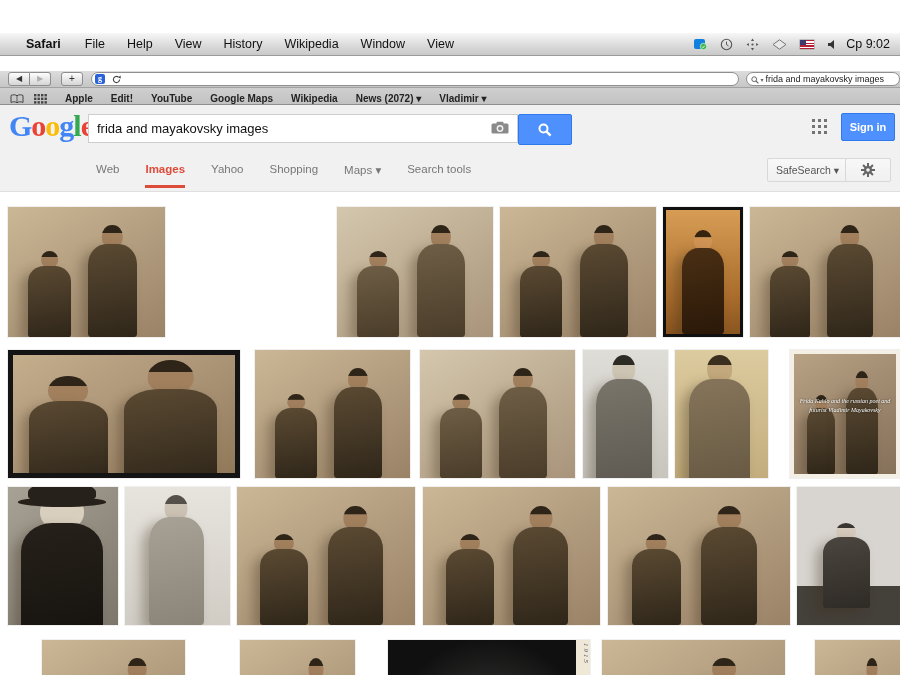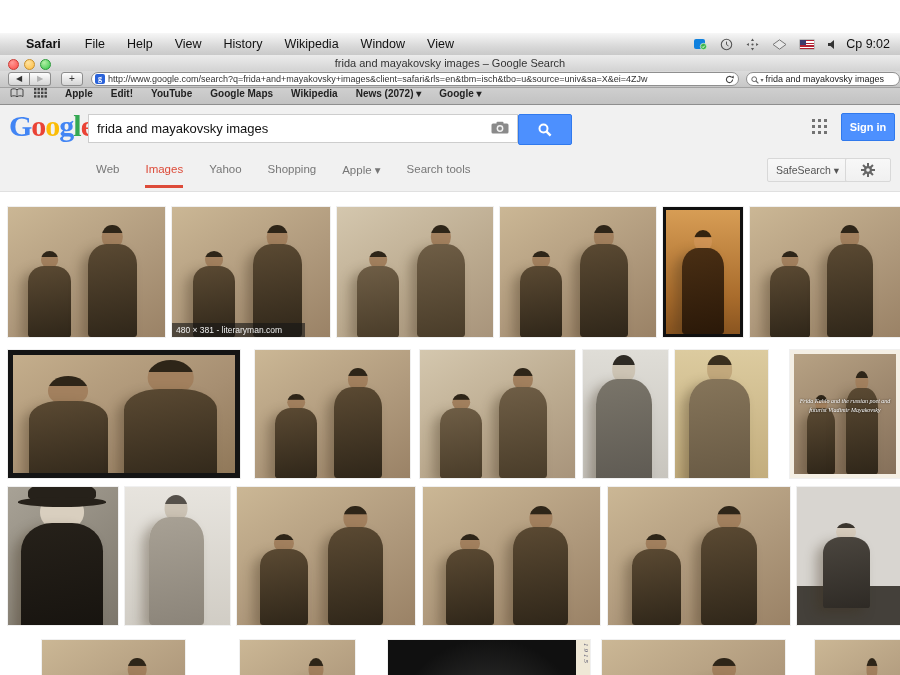--- a/index.html
+++ b/index.html
@@ -50,21 +50,21 @@
   .reload{flex:0 0 auto;margin:0 4px;}
   .sfield{position:relative;margin-left:7px;width:152px;height:12px;background:#fff;
     border:1px solid #8f8f8f;border-radius:7px;display:flex;align-items:center;overflow:hidden;}
   .sfield .mag{margin:0 1px 0 4px;}
   .sfield .car{font-size:6px;color:#666;margin-right:2px;}
   .sfieldtext{flex:1;border:none;outline:none;padding:0;font-size:9px;color:#222;background:transparent;
     font-family:"Liberation Sans",sans-serif;}
 
   .bookmarksbar{position:absolute;left:0;top:88px;width:900px;height:16px;
     background:linear-gradient(#cfcfcf,#c2c2c2);border-bottom:1px solid #8e8e8e;
-    display:flex;align-items:flex-start;font-size:10px;color:#222;}
+    display:flex;align-items:flex-end;font-size:10px;color:#222;}
   .bookmarksbar .bicon{margin-left:10px;display:flex;align-items:center;}
   .bookmarksbar .bitem{margin-left:18px;font-weight:bold;color:#222;white-space:nowrap;}
 
   
   .gheader{position:absolute;left:0;top:105px;width:900px;height:46px;background:#f1f1f1;}
   .glogo{position:absolute;left:9px;top:4px;font:bold 30px "Liberation Serif",serif;letter-spacing:-1px;}
   .gsearchbox{position:absolute;left:88px;top:9px;width:428px;height:27px;background:#fff;
     border:1px solid #cdcdcd;display:flex;align-items:center;}
   .gquery{flex:1;border:none;outline:none;font-size:13px;color:#111;padding:0 8px;
     font-family:"Liberation Sans",sans-serif;}
@@ -75,21 +75,21 @@
     display:grid;grid-template-columns:repeat(3,4px);grid-template-rows:repeat(3,4px);gap:2px;}
   .appsgrid i{background:#737373;width:3px;height:3px;}
   .signin{position:absolute;left:841px;top:113px;width:52px;height:26px;background:#4d90fe;
     border:1px solid #3079ed;border-radius:2px;color:#fff;font-weight:bold;font-size:11px;
     text-align:center;line-height:26px;}
 
   .gtabs{position:absolute;left:0;top:151px;width:900px;height:40px;background:#f1f1f1;
     border-bottom:1px solid #e0e0e0;}
   .tabrow{position:absolute;left:96px;top:12px;display:flex;gap:26px;font-size:11.5px;color:#777;}
   .tab{padding-bottom:10px;white-space:nowrap;}
-  .tab.active{color:#dd4b39;font-weight:normal;border-bottom:3px solid #dd4b39;text-align:right;}
+  .tab.active{color:#dd4b39;font-weight:bold;border-bottom:3px solid #dd4b39;text-align:right;}
   .safesearch{position:absolute;left:767px;top:7px;height:22px;padding:0 8px;
     background:linear-gradient(#f8f8f8,#f0f0f0);border:1px solid #d8d8d8;border-radius:2px;
     font-size:10.5px;color:#555;line-height:22px;}
   .gearbtn{position:absolute;left:845px;top:7px;width:44px;height:22px;
     background:linear-gradient(#f8f8f8,#f0f0f0);border:1px solid #d8d8d8;border-radius:2px;
     display:flex;align-items:center;justify-content:center;}
 
   
   .grid{position:absolute;left:0;top:0;width:900px;height:675px;pointer-events:none;}
   .tile{position:absolute;pointer-events:auto;box-shadow:0 0 0 1px rgba(0,0,0,.06);}
@@ -216,36 +216,29 @@
         </span>
       <span>
         <svg width="11" height="11">
             <polygon points="1,4 3.5,4 7,1 7,10 3.5,7 1,7" fill="#333"></polygon>
           </svg>
       </span>
     </span>
     <span class="clocktext">Ср 9:02</span>
   </div>
 
-  <div class="titlebar">
-    <span class="tl red"></span>
-    <span class="tl yellow"></span>
-    <span class="tl green"></span>
-    <div class="wtitle">frida and mayakovsky images – Google Search</div>
-  </div>
 
   <div class="toolbar">
     <span class="navseg">
       <span class="navbtn back">◀</span>
       <span class="navbtn fwd">▶</span>
     </span>
     <span class="plusbtn">+</span>
     <span class="urlfield">
       <span class="favicon">g</span>
-      <input class="urltext" readonly="" value="http://www.google.com/search?q=frida+and+mayakovsky+images&amp;client=safari&amp;rls=en&amp;tbm=isch&amp;tbo=u&amp;source=univ&amp;sa=X&amp;ei=4ZJw" style="">
       <span class="reload">
         <svg width="9" height="9">
             <path d="M7.6 4.5a3.1 3.1 0 1 1-1-2.3" fill="none" stroke="#444" stroke-width="1.1"></path>
             <polygon points="8.6,0.6 8.8,3.4 6.1,2.6" fill="#444"></polygon>
           </svg>
       </span>
     </span>
     <span class="sfield">
       <span class="mag">
         <svg width="8" height="8">
@@ -282,21 +275,21 @@
             <rect x="10.5" y="7.2" width="2.4" height="2.4"></rect>
           </g>
         </svg>
     </span>
     <span class="bitem">Apple</span>
     <span class="bitem">Edit!</span>
     <span class="bitem">YouTube</span>
     <span class="bitem">Google Maps</span>
     <span class="bitem">Wikipedia</span>
     <span class="bitem">News (2072) ▾</span>
-    <span class="bitem">Google ▾</span>
+    <span class="bitem">Vladimir ▾</span>
   </div>
 
   <div class="gheader">
     <div class="glogo"><span class="gl0" style="color: rgb(66, 133, 244);">G</span><span class="gl1" style="color: rgb(234, 67, 53);">o</span><span class="gl2" style="color: rgb(251, 188, 5);">o</span><span class="gl3" style="color: rgb(66, 133, 244);">g</span><span class="gl4" style="color: rgb(52, 168, 83);">l</span><span class="gl5" style="color: rgb(234, 67, 53);">e</span></div>
     <div class="gsearchbox">
       <input class="gquery" value="frida and mayakovsky images" style="">
       <span class="camicon">
         <svg width="18" height="13">
             <rect x="0.5" y="2.5" width="17" height="10" rx="1.5" fill="#8a8a8a"></rect>
             <rect x="5.5" y="0.8" width="7" height="3" rx="1" fill="#8a8a8a"></rect>
@@ -324,21 +317,21 @@
       <i></i>
   </div>
   <div class="signin">Sign in</div>
 
   <div class="gtabs">
     <div class="tabrow">
       <span class="tab">Web</span>
       <span class="tab active">Images</span>
       <span class="tab">Yahoo</span>
       <span class="tab">Shopping</span>
-      <span class="tab">Apple ▾</span>
+      <span class="tab">Maps ▾</span>
       <span class="tab">Search tools</span>
     </div>
     <span class="safesearch">SafeSearch ▾</span>
     <span class="gearbtn">
       <svg width="14" height="14">
           <g fill="#666">
             <rect x="6" y="0" width="2" height="14"></rect>
             <rect x="0" y="6" width="14" height="2"></rect>
             <rect x="6" y="0" width="2" height="14" transform="rotate(45 7 7)"></rect>
             <rect x="0" y="6" width="14" height="2" transform="rotate(45 7 7)"></rect>
@@ -349,27 +342,20 @@
     </span>
   </div>
 
   <div class="grid">
       <div class="tile kind-duo" style="left: 8px; top: 207px; width: 157px; height: 130px;">
         <div class="photo">
           <div class="fig f1"></div>
           <div class="fig f2"></div>
         </div>
       </div>
-      <div class="tile kind-duo" style="left: 172px; top: 207px; width: 158px; height: 130px;">
-        <div class="photo">
-          <div class="fig f1"></div>
-          <div class="fig f2"></div>
-          <div class="caption">480 × 381 - literaryman.com</div>
-        </div>
-      </div>
       <div class="tile kind-duo-light" style="left: 337px; top: 207px; width: 156px; height: 130px;">
         <div class="photo">
           <div class="fig f1"></div>
           <div class="fig f2"></div>
         </div>
       </div>
       <div class="tile kind-duo" style="left: 500px; top: 207px; width: 156px; height: 130px;">
         <div class="photo">
           <div class="fig f1"></div>
           <div class="fig f2"></div>

